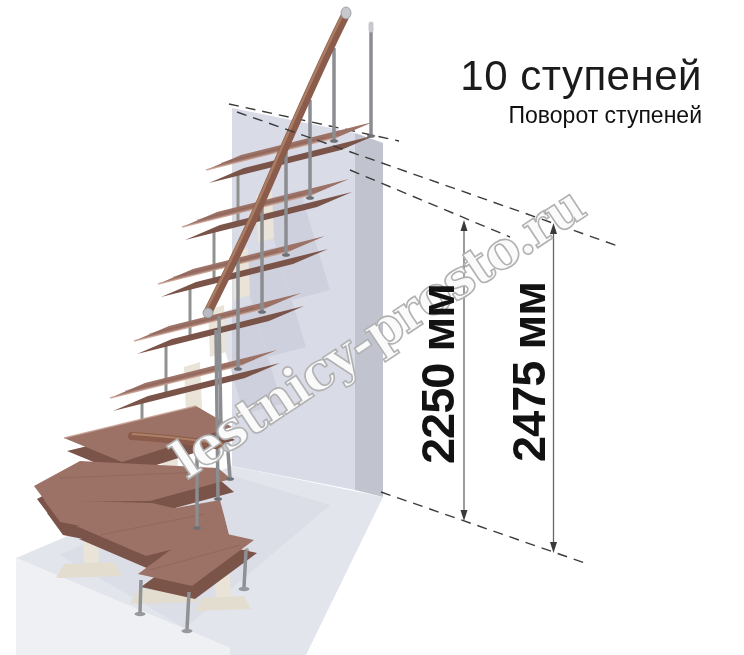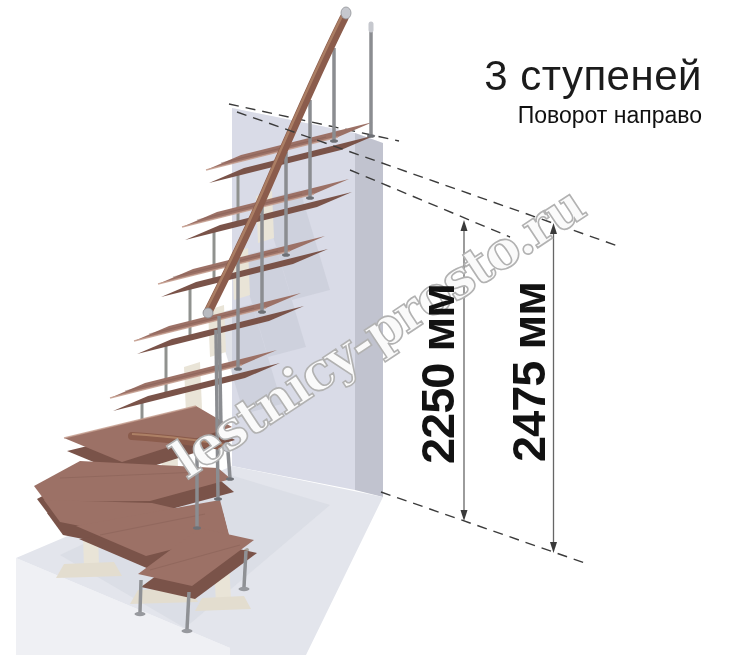--- a/index.html
+++ b/index.html
@@ -209,15 +209,15 @@
     <polygon points="553.5,223 550,234 557,234" fill="#3a3a3a"></polygon>
     <polygon points="553.5,553 550,542 557,542" fill="#3a3a3a"></polygon>
   </g>
 </svg>
 
   <div class="watermark">lestnicy-prosto.ru</div>
 
   <div class="dim dim-a">2250 мм</div>
   <div class="dim dim-b">2475 мм</div>
 
-  <div class="title">3 ступеней</div>
-  <div class="subtitle">Поворот направо</div>
+  <div class="title">10 ступеней</div>
+  <div class="subtitle">Поворот ступеней</div>
 </div>
 
 </body></html>

